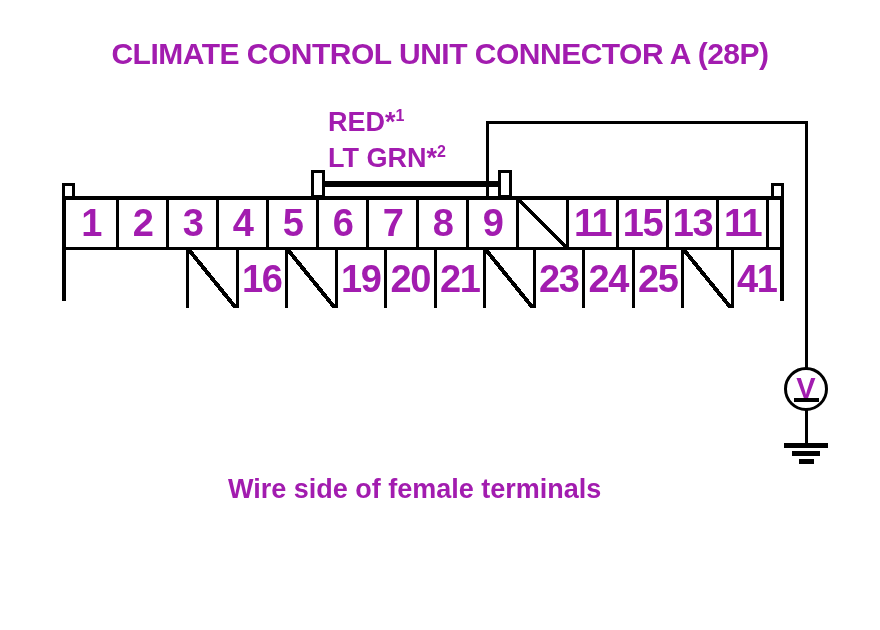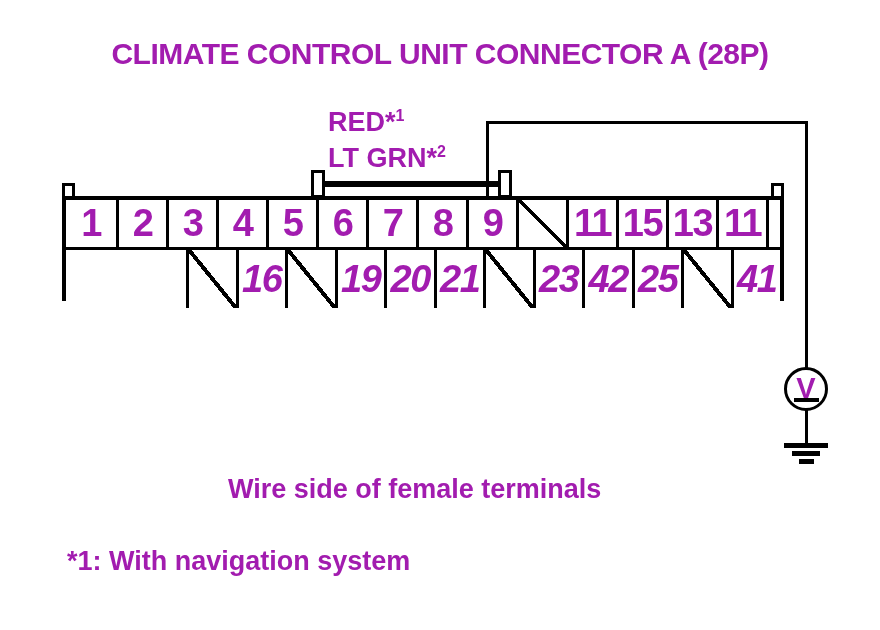--- a/index.html
+++ b/index.html
@@ -53,21 +53,21 @@
     width:14px;height:28px;top:170px;
     box-sizing:border-box;border:3px solid #000;background:#fff;
     z-index:1;
   }
   #lock-post-left{left:311px;}
   #lock-post-right{left:498px;}
   #lock-bar{left:322px;top:181px;width:178px;height:6px;background:#000;z-index:1;}
 
   .row{display:flex;box-sizing:border-box;width:100%;}
   .row-top{height:50px;border-bottom:3px solid #000;}
-  .row-bottom{height:58px;font-style:italic;}
+  .row-bottom{height:58px;}
   .cell{
     box-sizing:border-box;
     flex:0 0 50px;
     display:flex;align-items:center;justify-content:center;
     font-size:38px;font-weight:bold;letter-spacing:-1.5px;
     background:#fff;
   }
   .row-bottom .cell{flex-basis:49.5px;}
   .cell + .cell{border-left:3px solid #000;}
   .cell.narrow{flex:1 1 auto;}
@@ -145,35 +145,34 @@
     <div class="row row-bottom">
         <div class="cell narrow"></div>
         <div class="cell slash"></div>
         <div class="cell">16</div>
         <div class="cell slash"></div>
         <div class="cell">19</div>
         <div class="cell">20</div>
         <div class="cell">21</div>
         <div class="cell slash"></div>
         <div class="cell">23</div>
-        <div class="cell">42</div>
+        <div class="cell">24</div>
         <div class="cell">25</div>
         <div class="cell slash"></div>
         <div class="cell">41</div>
       </div>
   </div>
 
   <div id="voltmeter" class="abs">
     <div id="voltmeter-symbol">V</div>
     <div id="voltmeter-underline"></div>
   </div>
 
   <div id="ground-bar-1" class="abs gnd"></div>
   <div id="ground-bar-2" class="abs gnd"></div>
   <div id="ground-bar-3" class="abs gnd"></div>
 
   <div id="caption" class="abs">Wire side of female terminals</div>
 
   <div id="footnotes" class="abs">
-    <div>*1: With navigation system</div>
   </div>
 
 </div>
 
 </body></html>

